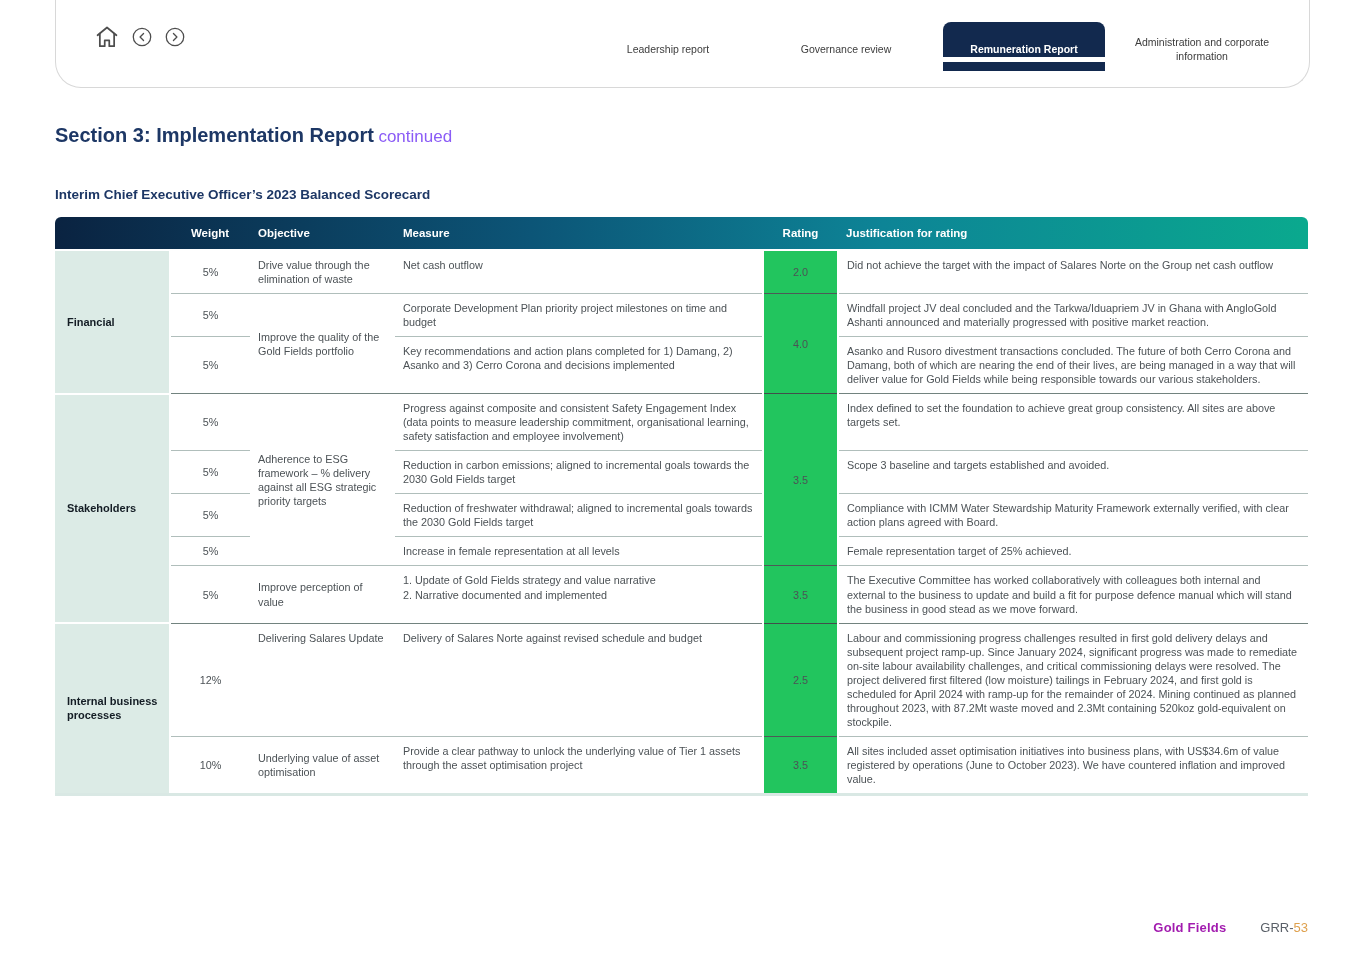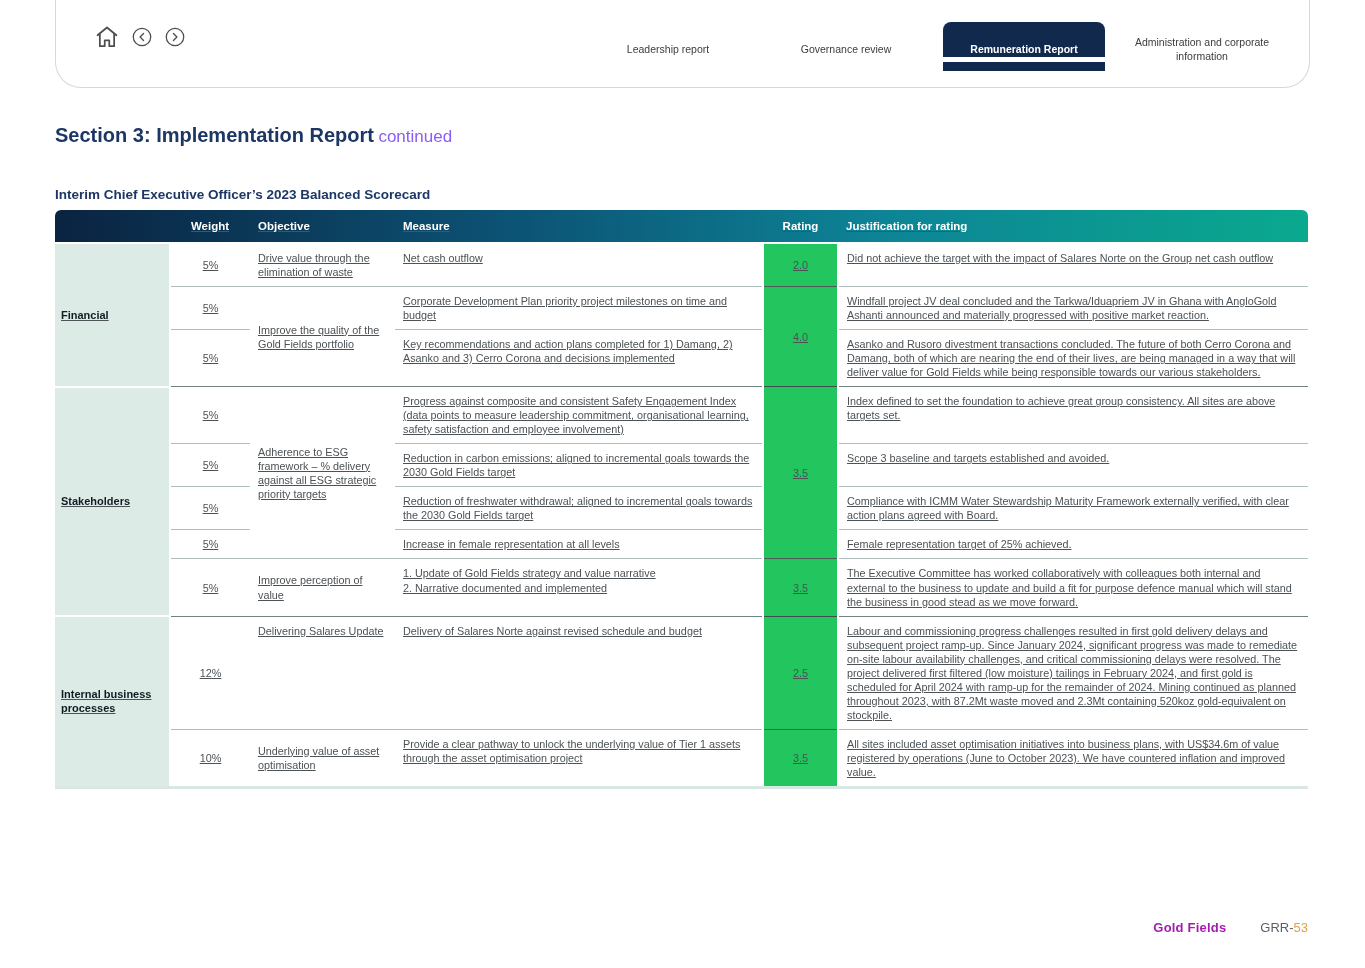--- a/index.html
+++ b/index.html
@@ -48,41 +48,41 @@
   }
 
   
   .content { margin: 0 55px; }
   .page-title { margin-top: 36px; }
   .t-main { font-size: 20px; font-weight: bold; color: #1d3765; }
   .t-cont { font-size: 17px; font-weight: normal; color: #8b5cf6; }
   .subtitle { margin-top: 40px; font-size: 13.5px; font-weight: bold; color: #1d3765; }
 
   
-  .table-wrap { margin-top: 8px; width: 1253px; border-radius: 6px 6px 0 0; overflow: hidden; text-decoration: underline; }
+  .table-wrap { margin-top: 15px; width: 1253px; border-radius: 6px 6px 0 0; overflow: hidden; }
   table.scorecard {
     border-collapse: collapse; table-layout: fixed; width: 1253px;
     font-size: 10.8px; color: #4c5256;
     border-bottom: 3px solid #d9e8e4;
   }
   thead tr { background: linear-gradient(90deg, #0a2341 0%, #0c5577 38%, #0d8496 66%, #0aa98e 100%); }
   th {
     height: 33px; font-size: 11.5px; font-weight: bold; color: #ffffff;
     text-align: left; padding: 0 8px; vertical-align: middle;
     border-bottom: 2px solid #ffffff;
   }
   th.center { text-align: center; }
   td {
     padding: 7px 8px; vertical-align: top; line-height: 1.3;
     border-top: 1px solid #b0bebb;
   }
   tr.first-row td { border-top: none; }
   td.cat {
     background: #dcebe6; color: #131c24; font-weight: bold; font-size: 11px;
-    vertical-align: middle; padding-left: 6px;
+    vertical-align: middle; padding-left: 12px;
     border-top: 2px solid #ffffff; border-right: 2px solid #ffffff;
   }
   td.w { text-align: center; vertical-align: middle; }
   td.obj { vertical-align: middle; }
   td.obj.top { vertical-align: top; }
   td.m { white-space: pre-line; }
   td.r {
     background: #22c55e; text-align: center; vertical-align: middle;
     border-left: 2px solid #ffffff; border-right: 2px solid #ffffff;
     border-top: 1px solid #4d5a57;

